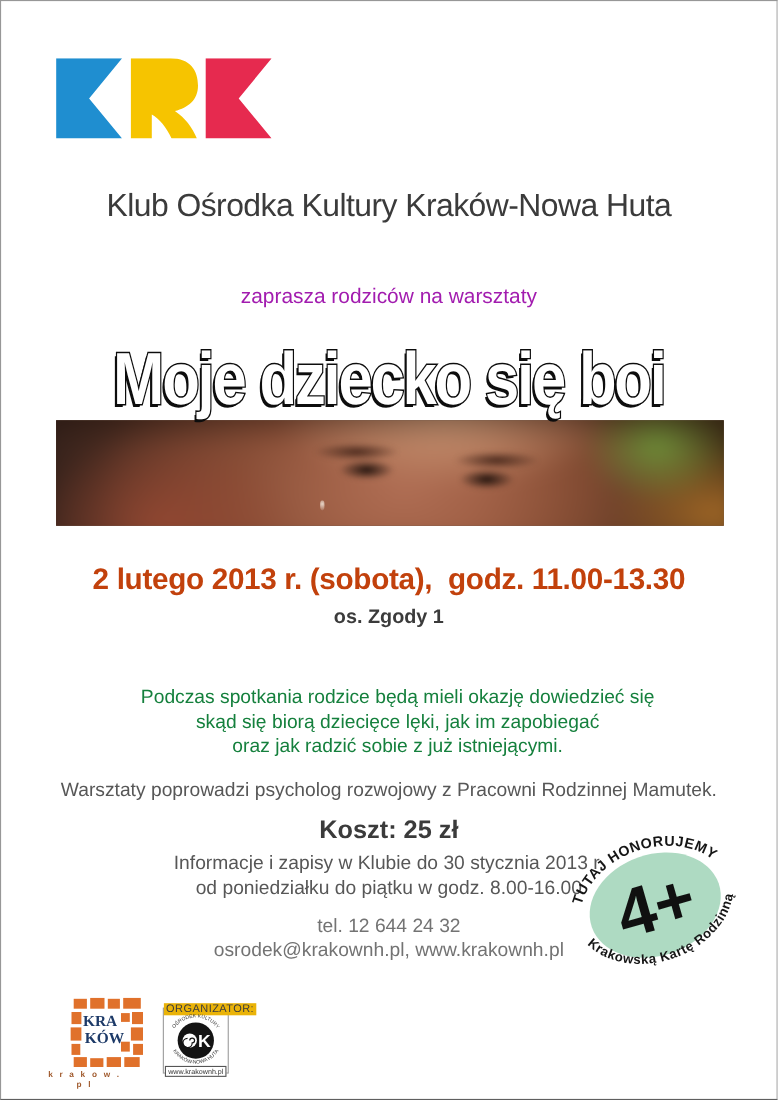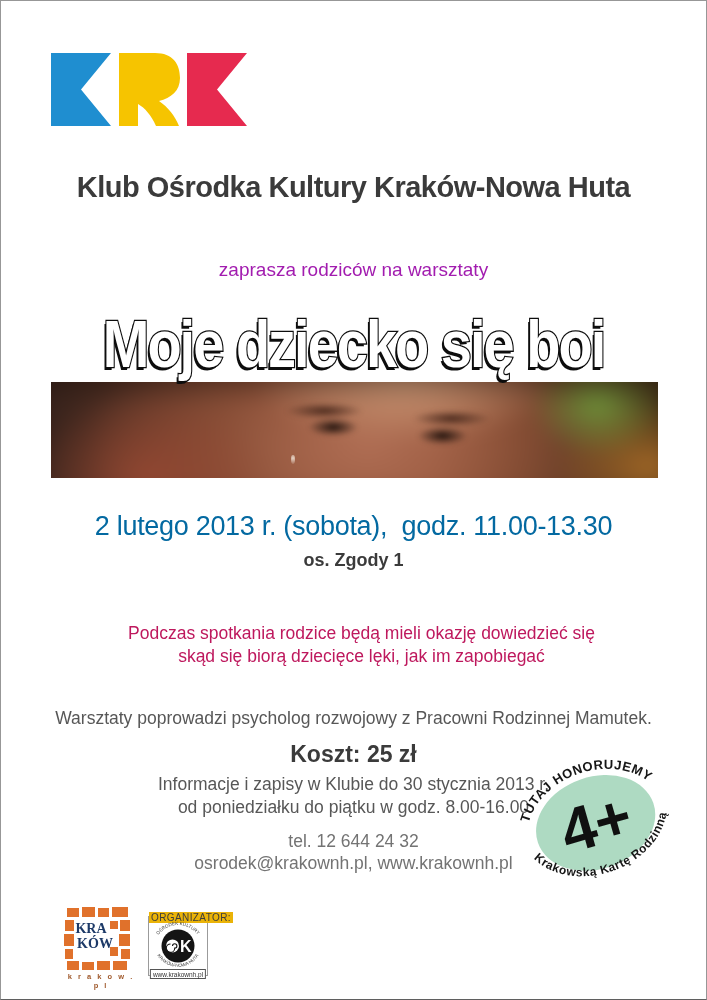--- a/index.html
+++ b/index.html
@@ -13,21 +13,21 @@
     overflow:hidden;
   }
   .abs { position:absolute; }
   .centered { left:0; right:0; text-align:center; }
 
   
   .krk-logo { left:50px; top:52px; }
 
   
   .org-title {
-    top:170px; font-size:29px; font-weight:bold; color:#3b3b3b;
+    top:170px; font-size:29px; font-weight:normal; color:#3b3b3b;
     letter-spacing:-0.5px;
   }
   .invite { top:258px; font-size:19px; color:#a21caf; }
 
   
   .main-title {
     top:306px; height:94px; line-height:94px; z-index:3;
     font-size:56px; font-weight:bold; letter-spacing:-2px;
     color:#ffffff;
     -webkit-text-stroke:2.2px #0d0d0d;
@@ -60,36 +60,36 @@
       radial-gradient(52px 11px at 66% 38%, rgba(58,30,20,0.85) 0%, rgba(58,30,20,0) 75%);
   }
   .tear {
     position:absolute; left:39.5%; top:76%;
     width:4px; height:9px; border-radius:50% 50% 60% 60%;
     background:radial-gradient(circle at 50% 35%, rgba(235,218,205,0.95), rgba(190,150,130,0.25));
     filter:blur(0.5px);
   }
 
   
-  .date-line { top:510px; font-size:27px; font-weight:normal; color:#0369a1; white-space:pre; letter-spacing:-0.3px; }
+  .date-line { top:510px; font-size:27px; font-weight:bold; color:#c2410c; white-space:pre; letter-spacing:-0.3px; }
   .address-line { top:549px; font-size:18px; font-weight:bold; color:#3b3b3b; }
 
-  .desc { top:621px; font-size:17.5px; line-height:22.5px; color:#be185d;margin-left:16px; }
+  .desc { top:621px; font-size:17.5px; line-height:22.5px; color:#15803d;margin-left:16px; }
   .facilitator { top:707px; font-size:17.5px; color:#575757; }
   .cost { top:740px; font-size:23px; font-weight:bold; color:#3b3b3b; }
   .info { top:772px; font-size:17.5px; line-height:22.5px; color:#575757; }
   .phone-contact { top:829px; font-size:17.5px; line-height:22px; color:#737373; }
 
   
   .badge { left:518px; top:750px; z-index:4; }
   .badge-arc { font-weight:bold; fill:#161616; letter-spacing:0.5px; }
 
   
   .krakow-logo { left:63px; top:906px; }
-  .krakow-url { left:64px; top:971px; width:72px; text-align:center; font-size:7.5px; letter-spacing:2px; color:#a05a2d; font-weight:bold; }
+  .krakow-url { left:40px; top:971px; width:72px; text-align:center; font-size:7.5px; letter-spacing:2px; color:#a05a2d; font-weight:bold; }
 
   .organizer {
     left:147px; top:915px; width:58px; height:58px;
     border:1px solid #9b9b9b; background:#fff;
   }
   .org-label {
     position:relative; top:-5px; margin:0 auto; width:max-content;
     background:#eab308; padding:0 2px;
     font-size:10px; color:#3c3c3c; letter-spacing:0.4px;
   }
@@ -123,20 +123,21 @@
     <div class="photo-eyes"></div>
     <div class="tear"></div>
   </div>
 
   <div class="abs centered date-line">2 lutego 2013 r. (sobota),  godz. 11.00-13.30</div>
   <div class="abs centered address-line">os. Zgody 1</div>
 
   <div class="abs centered desc">
     <div>Podczas spotkania rodzice będą mieli okazję dowiedzieć się</div>
     <div>skąd się biorą dziecięce lęki, jak im zapobiegać</div>
+    <div>oraz jak radzić sobie z już istniejącymi.</div>
   </div>
 
   <div class="abs centered facilitator">Warsztaty poprowadzi psycholog rozwojowy z Pracowni Rodzinnej Mamutek.</div>
 
   <div class="abs centered cost">Koszt: 25 zł</div>
 
   <div class="abs centered info">
     <div>Informacje i zapisy w Klubie do 30 stycznia 2013 r.</div>
     <div>od poniedziałku do piątku w godz. 8.00-16.00</div>
   </div>

